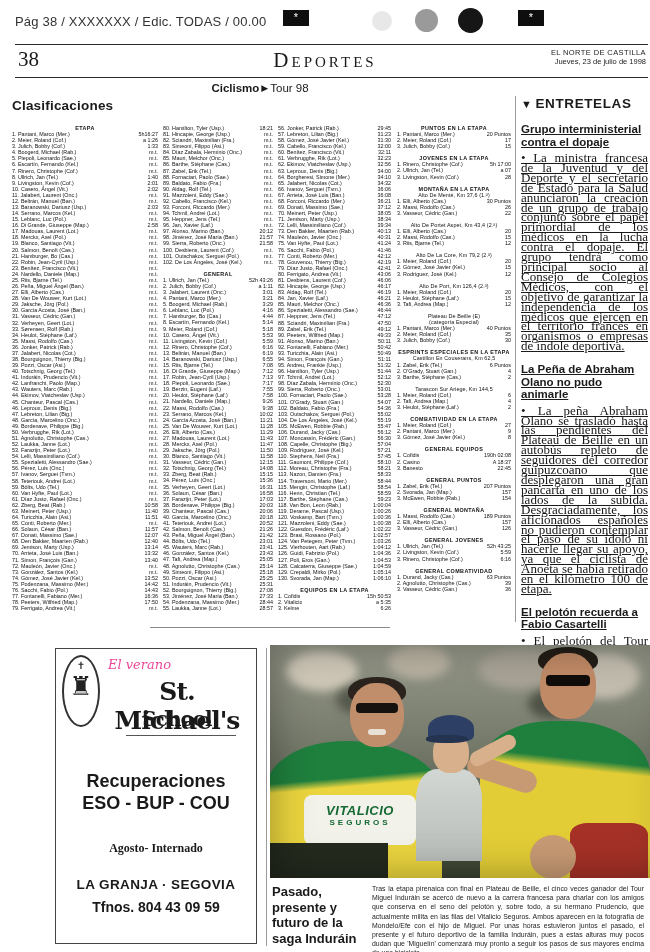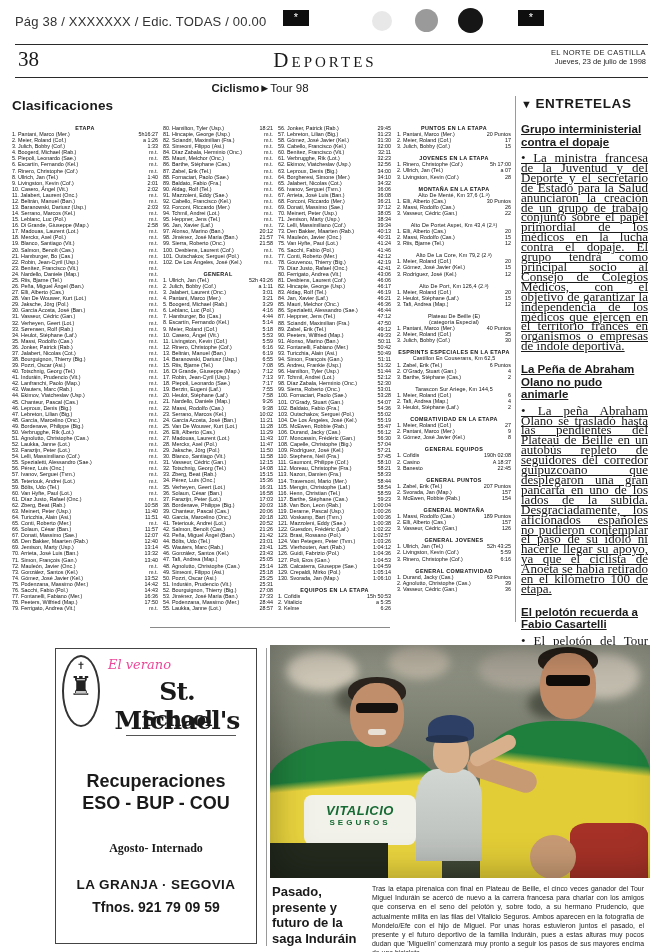--- a/index.html
+++ b/index.html
@@ -1341,21 +1341,21 @@
       <div class="tower">♜</div>
     </div>
     <div class="verano">El verano</div>
     <div class="sname1">St. Michael's</div>
     <div class="sname2">School</div>
     <div class="flour"></div>
     <div class="l1">Recuperaciones</div>
     <div class="l2">ESO - BUP - COU</div>
     <div class="l3">Agosto- Internado</div>
     <div class="l4">LA GRANJA · SEGOVIA</div>
-    <div class="l5">Tfnos. 921 79 09 59</div>
+    <div class="l5">Tfnos. 804 43 09 59</div>
   </div>
 
   <div class="photo">
     <div class="blob b1"></div>
     <div class="blob b2"></div>
     <div class="blob b3"></div>
     <div class="blob b4"></div>
     <div class="blob b5"></div>
     <div class="blob b6"></div>
     <div class="rr-torso"></div>

